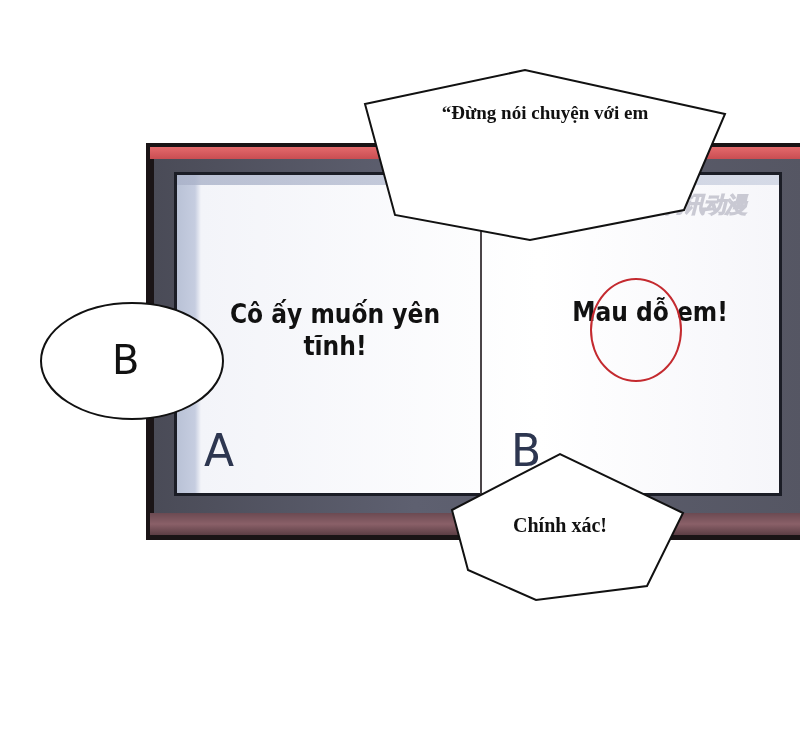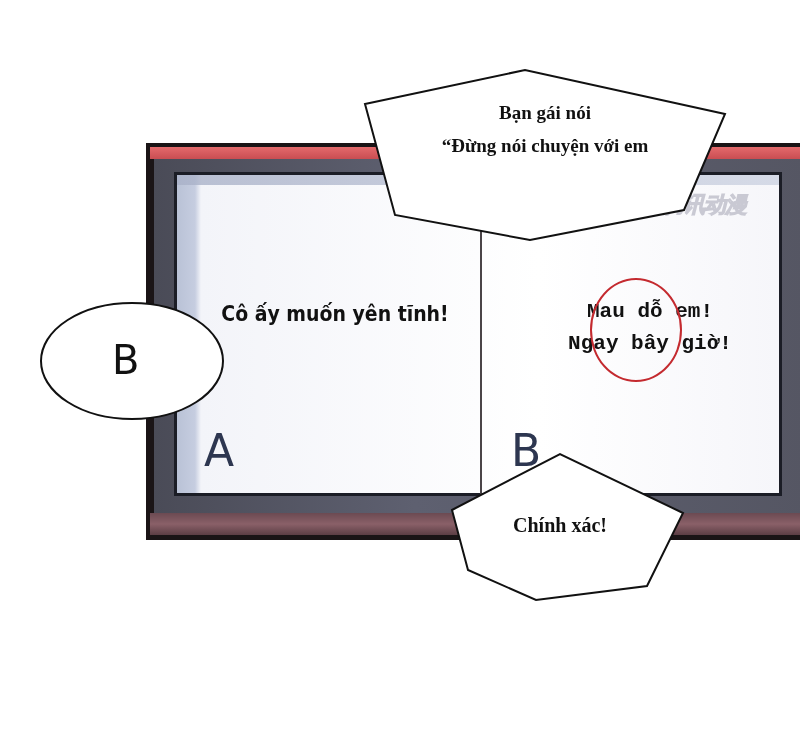--- a/index.html
+++ b/index.html
@@ -7,21 +7,21 @@
   .abs { position:absolute; }
   
   .frame-outer { left:146px; top:143px; width:660px; height:397px; background:#1a1416; }
   .frame-redtop { left:150px; top:147px; width:656px; height:12px; background:linear-gradient(#e46a6c,#c94d52); }
   .frame-bezel { left:154px; top:159px; width:652px; height:354px; background:linear-gradient(90deg,#4a4b57,#5e6070 40%,#555663); }
   .frame-bottom { left:150px; top:513px; width:656px; height:22px; background:linear-gradient(#6b4a52,#8a6068 50%,#5c3e45); }
   .screen-border { left:174px; top:172px; width:608px; height:324px; background:#1b1d26; }
   .screen { left:177px; top:175px; width:602px; height:318px; background:linear-gradient(90deg,#b9c2d6 0px,#c6cde0 18px,#f3f4f9 24px,#ffffff 60%,#f6f6fa); }
   .screen-top-strip { left:177px; top:175px; width:602px; height:10px; background:linear-gradient(90deg,#a9b1c8,#cdd3e2); opacity:.8; }
   .divider { left:480px; top:225px; width:2px; height:270px; background:#4a4448; }
-  .panel-text { font-family:"DejaVu Sans Condensed","DejaVu Sans", sans-serif; font-weight:bold; color:#111; font-size:21px; text-align:center; line-height:32px; }
+  .panel-text { font-family:"DejaVu Sans Condensed","DejaVu Sans", sans-serif; font-weight:bold; color:#111; font-size:26px; text-align:center; line-height:32px; }
   .panel-letter { font-family:"DejaVu Sans", sans-serif; color:#2d3650; font-size:44px; }
   .red-circle { left:590px; top:278px; width:92px; height:104px; border:2px solid #c42a2f; border-radius:50%; box-sizing:border-box; }
   .watermark { left:662px; top:190px; font-size:22px; font-weight:bold; color:#fff; -webkit-text-stroke:1px #c9c9d3; letter-spacing:-1px; font-style:italic; }
   svg.bubble { position:absolute; overflow:visible; }
   .bubble-text { font-family:"Liberation Serif", serif; font-weight:bold; color:#111; text-align:center; }
   .ellipse-letter { font-family:"DejaVu Sans", sans-serif; font-size:40px; color:#111; }
 </style>
 </head>
 <body>
 
@@ -32,32 +32,30 @@
 <div class="abs screen-border"></div>
 <div class="abs screen"></div>
 <div class="abs screen-top-strip"></div>
 <div class="abs divider"></div>
 
 <div class="abs watermark">腾讯动漫</div>
 
 <div class="abs panel-text" style="left:205px; top:298px; width:260px;">Cô ấy muốn yên tĩnh!</div>
 <div class="abs panel-letter" style="left:204px; top:425px;">A</div>
 
-<div class="abs panel-text" style="left:540px; top:296px; width:220px;font-family:Liberation Mono, monospace;">
+<div class="abs panel-text" style="left:540px; top:296px; width:220px;">
   <div>Mau dỗ em!</div>
-  <div>Ngay bây giờ!</div>
 </div>
 <div class="abs red-circle"></div>
 <div class="abs panel-letter" style="left:511px; top:425px;">B</div>
 
 <svg class="bubble" style="left:0; top:0;" width="800" height="756">
   <polygon points="365,104 525,70 725,114 684,210 530,240 395,215" fill="#ffffff" stroke="#111" stroke-width="2"></polygon>
 </svg>
 <div class="abs bubble-text" style="left:395px; top:96px; width:300px; font-size:19px; line-height:33px;">
-  <div>Bạn gái nói</div>
   <div>“Đừng nói chuyện với em</div>
 </div>
 
 <svg class="bubble" style="left:0; top:0;" width="800" height="756">
   <ellipse cx="132" cy="361" rx="91" ry="58" fill="#ffffff" stroke="#111" stroke-width="2"></ellipse>
 </svg>
 <div class="abs ellipse-letter" style="left:112px; top:337px;">B</div>
 
 <svg class="bubble" style="left:0; top:0;" width="800" height="756">
   <polygon points="452,510 560,454 683,513 647,586 536,600 468,570" fill="#ffffff" stroke="#111" stroke-width="2"></polygon>

